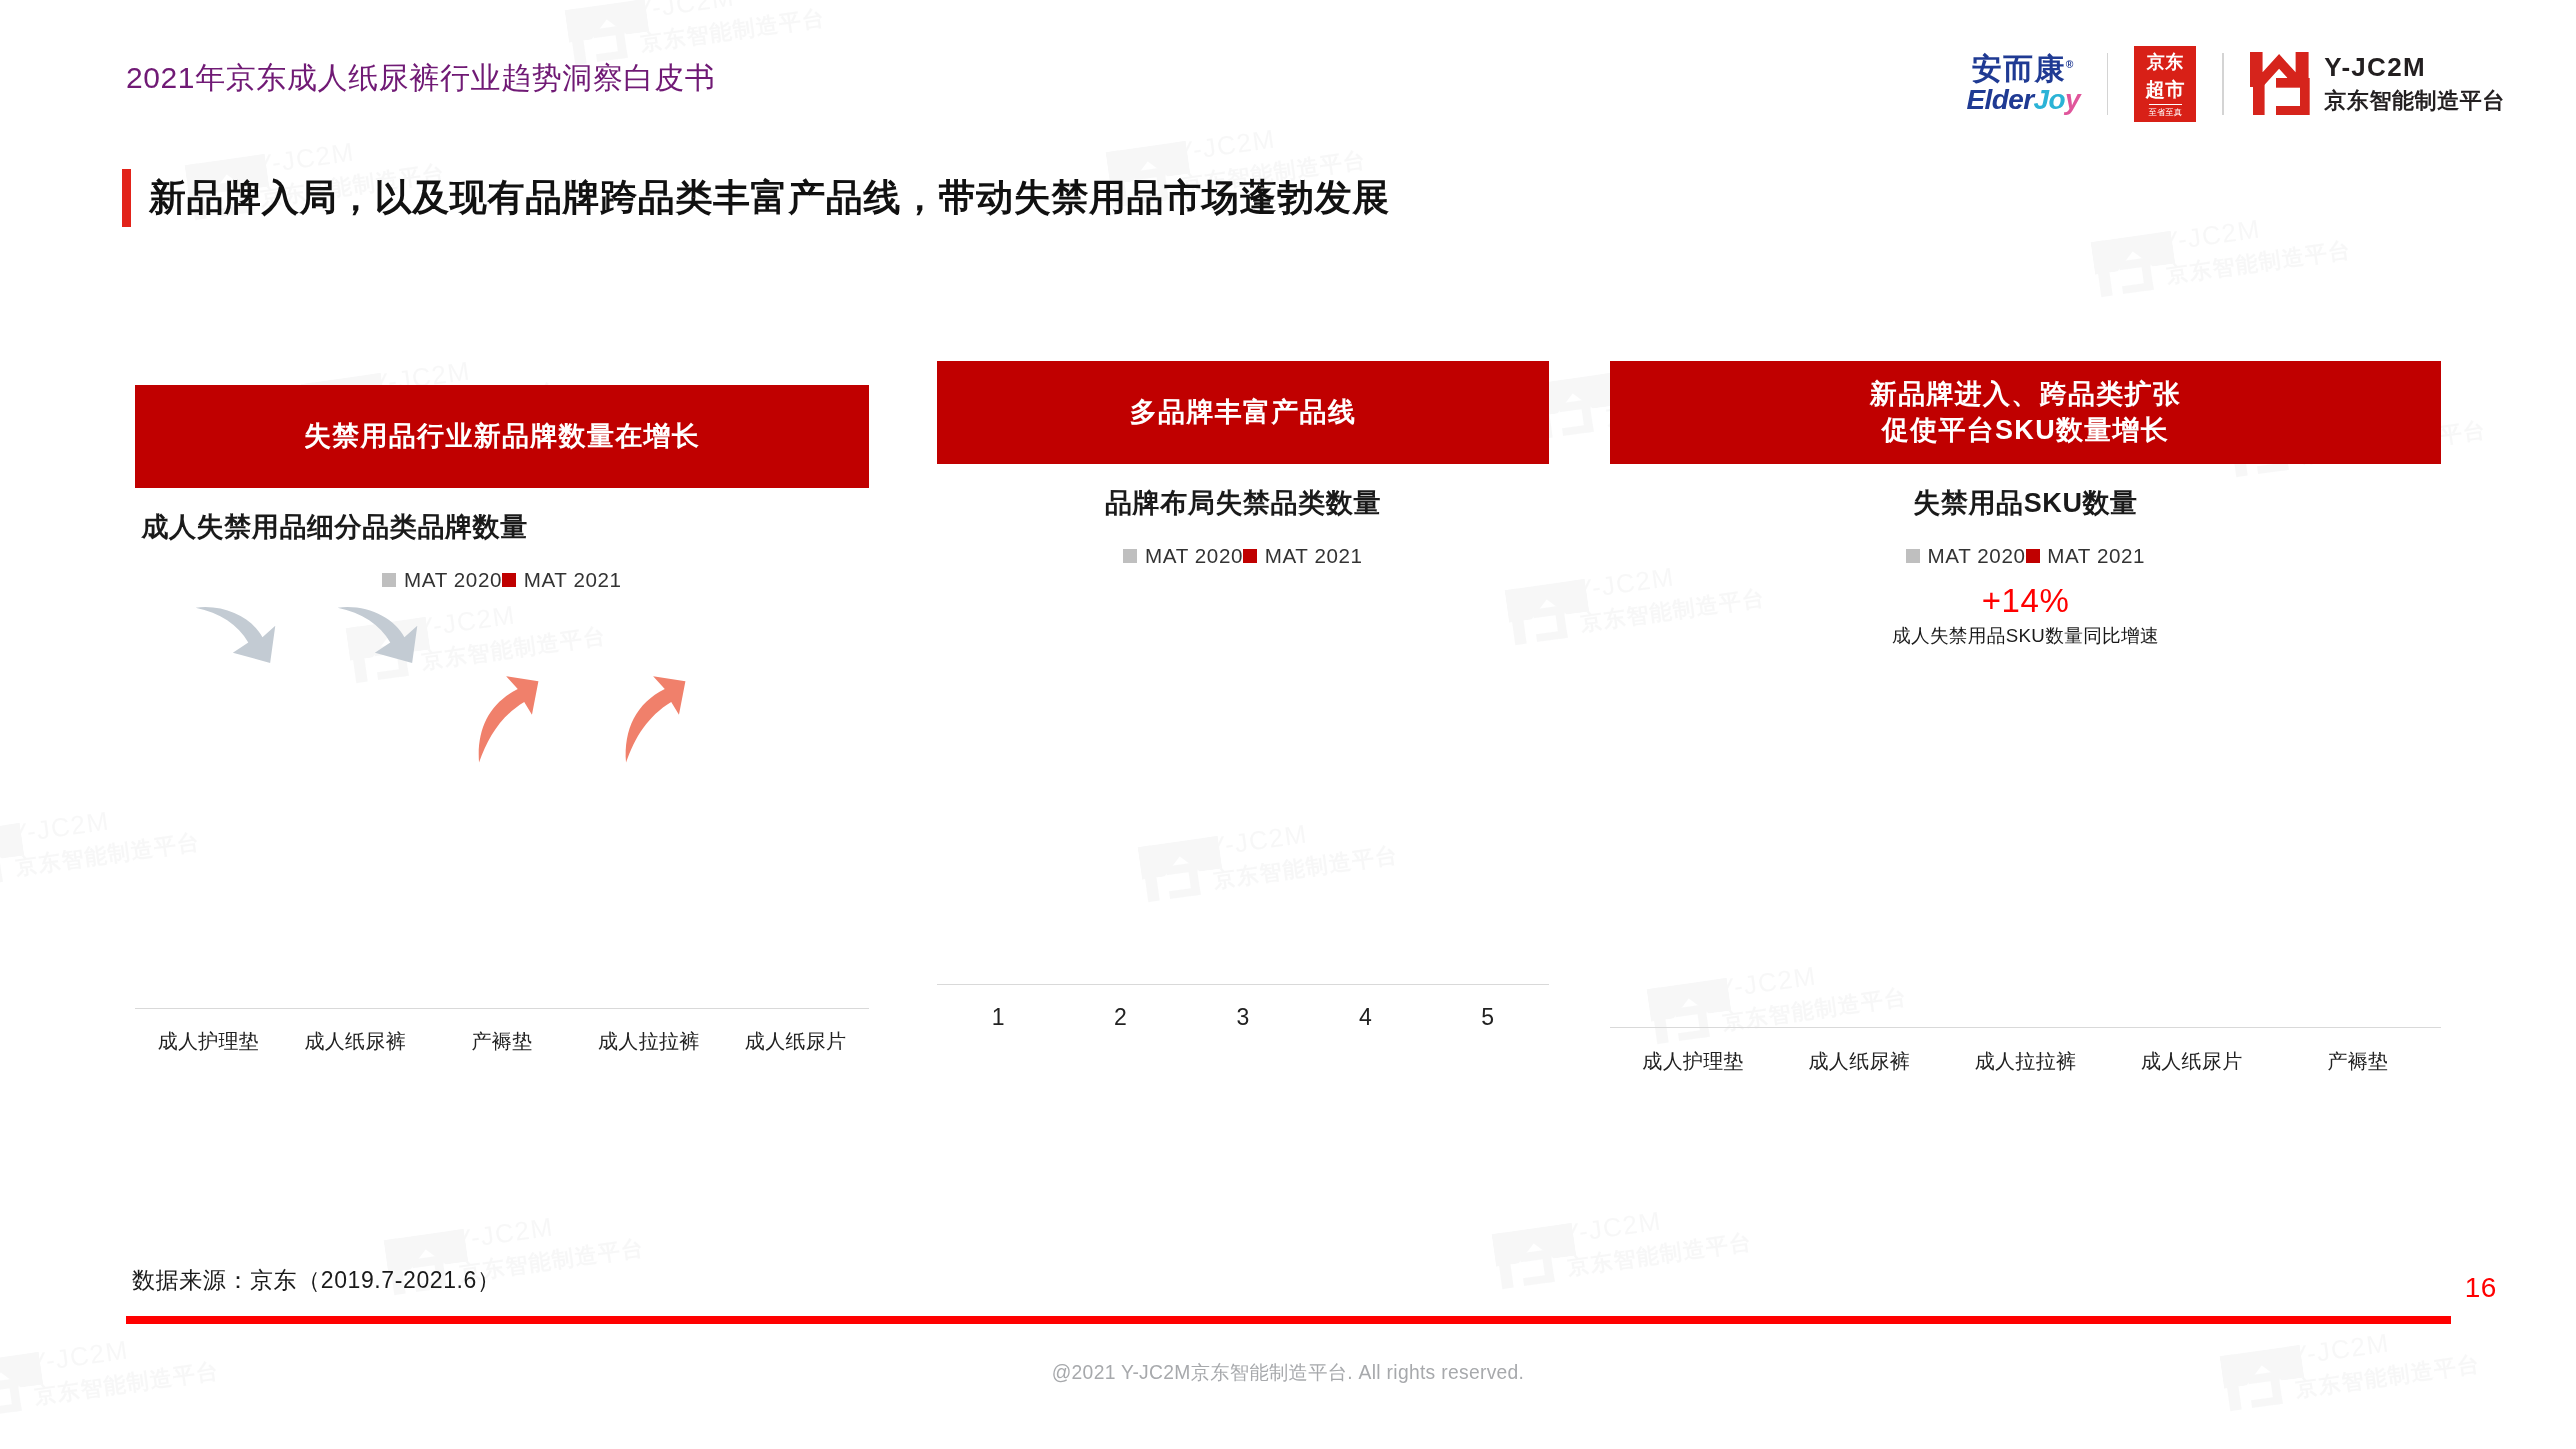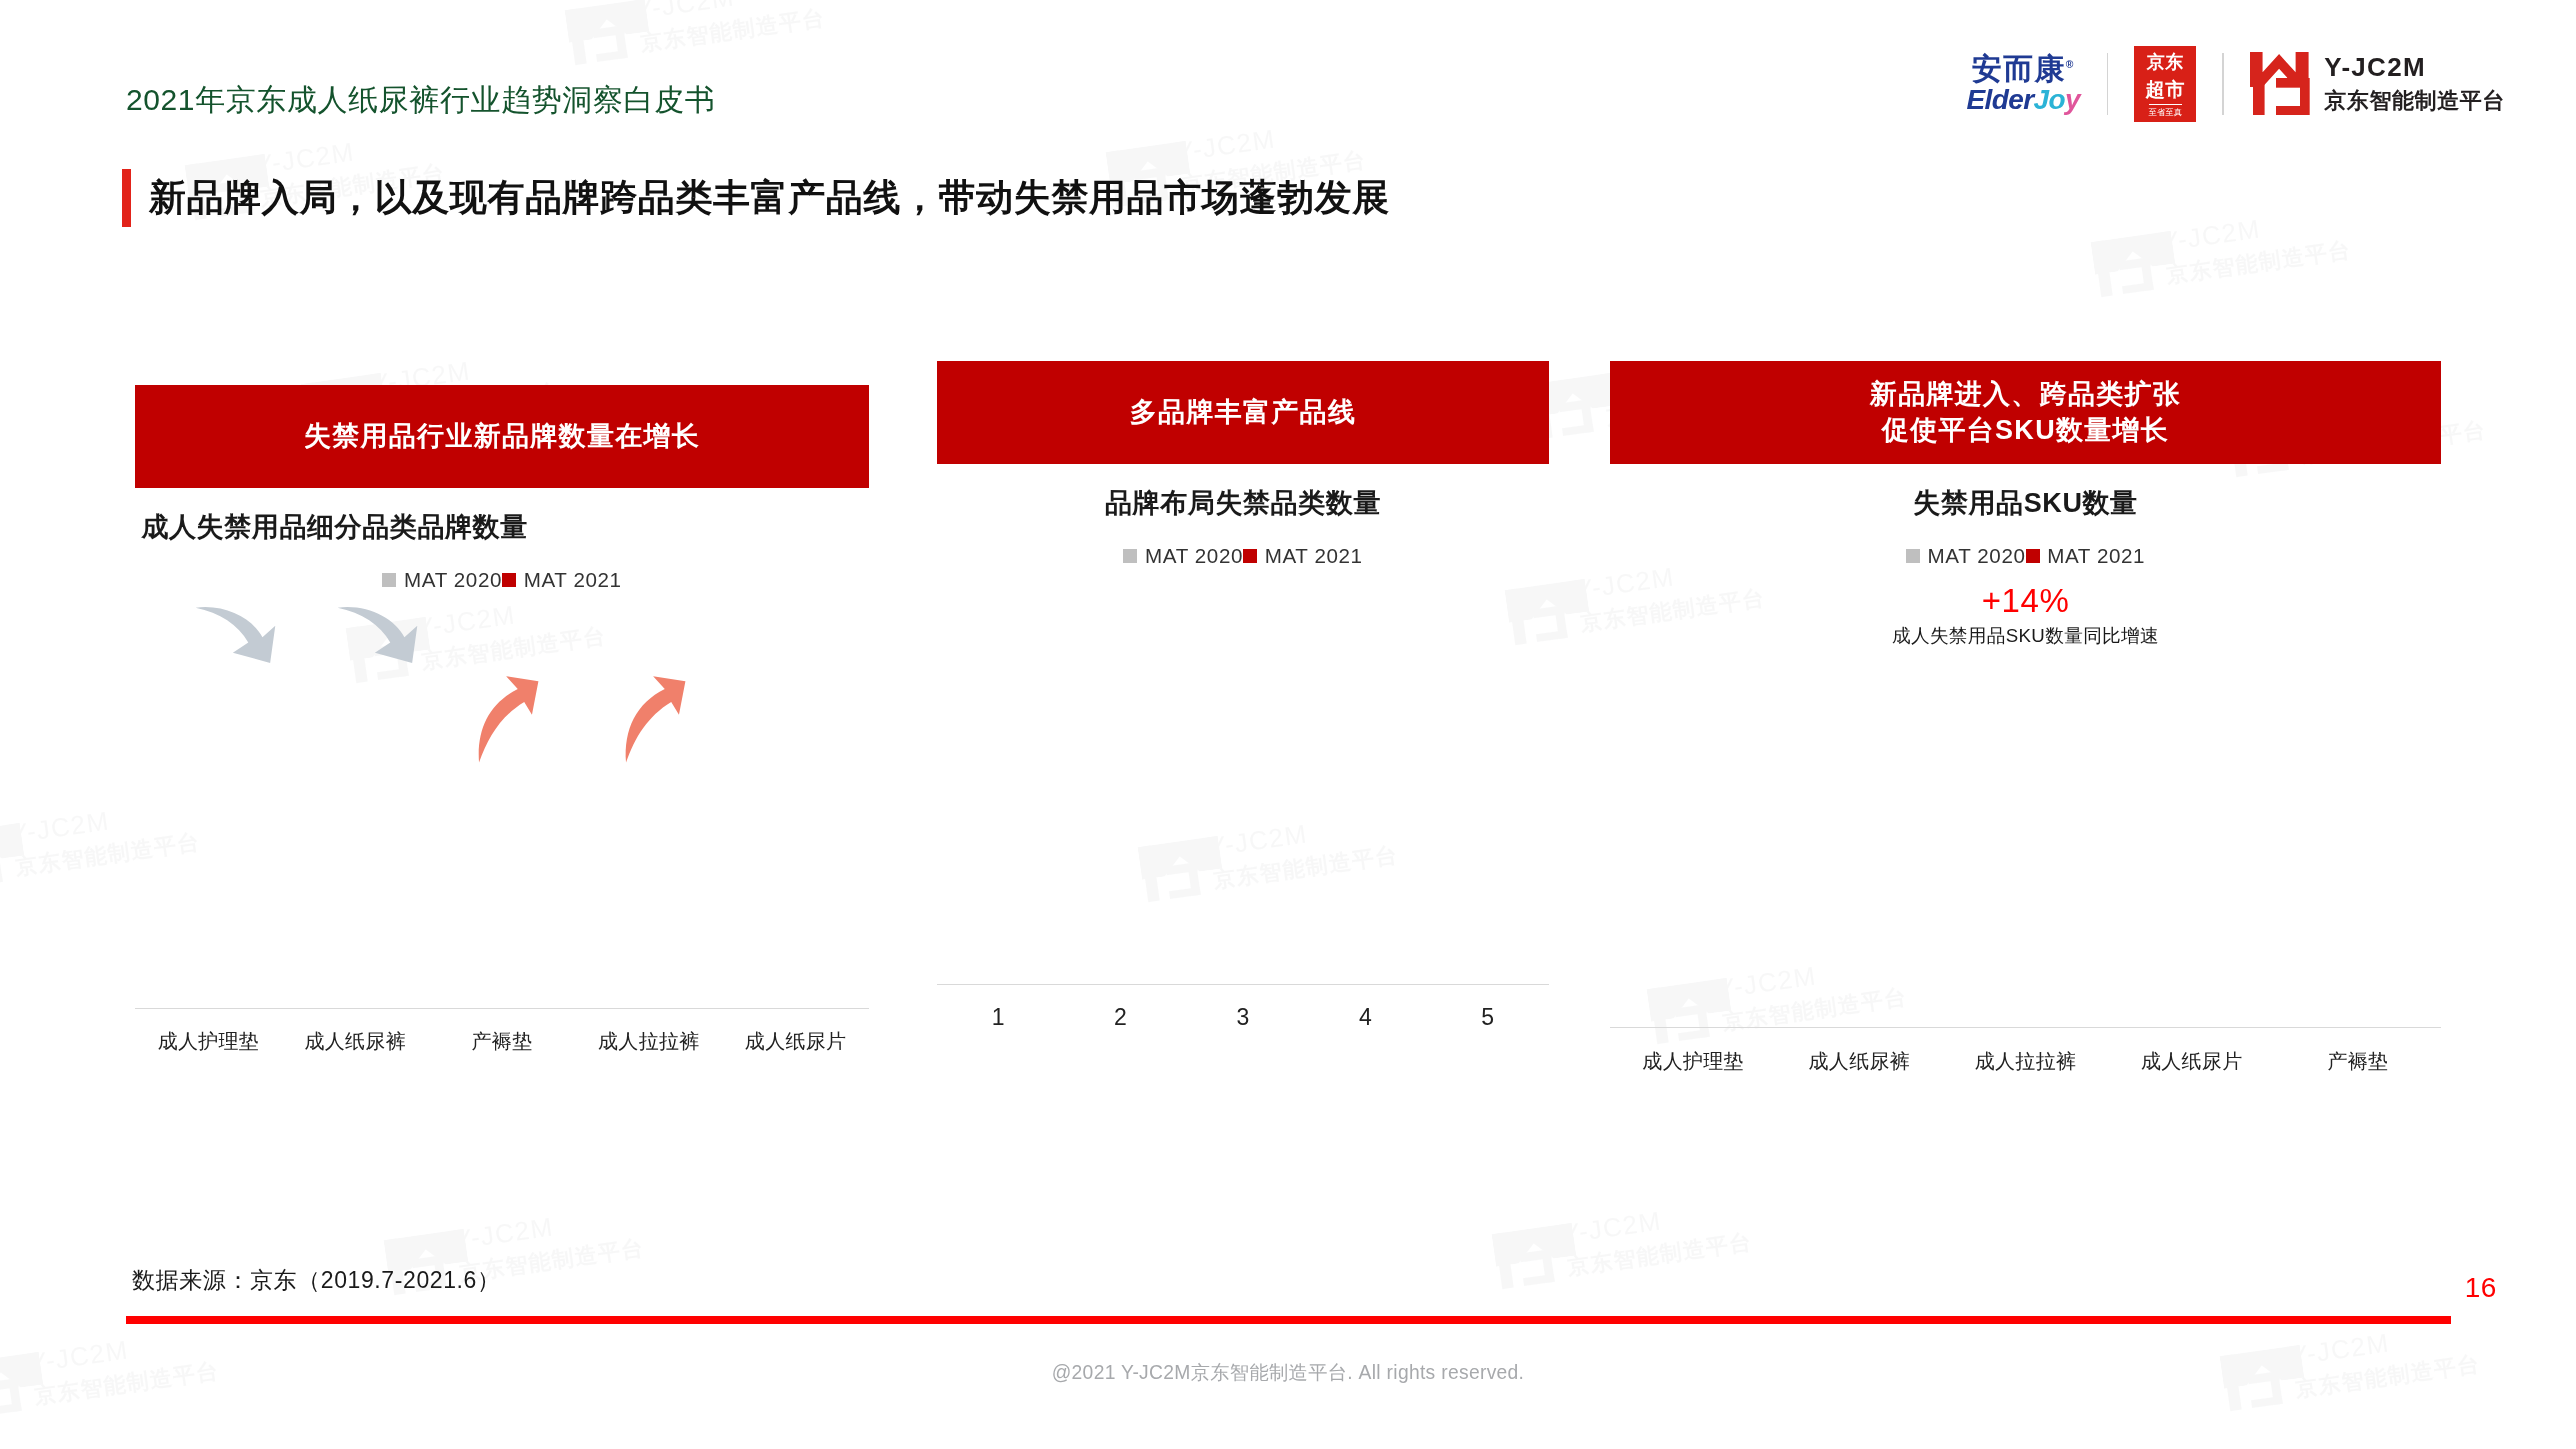--- a/index.html
+++ b/index.html
@@ -49,22 +49,22 @@
   .wm .wm-txt { display: flex; flex-direction: column; gap: 2.6px; }
   .wm .wm-t1 { font-size: 26px; color: #E6E7E8; letter-spacing: 1.3px; font-weight: 500; }
   .wm .wm-t2 { font-size: 22px; color: #E6E7E8; letter-spacing: 1.3px; font-weight: 700; }
 
   
   .slide-header {
     position: absolute; left: 0; top: 0; width: 2576px; height: 135px;
     z-index: 3;
   }
   .doc-title {
-    position: absolute; left: 126px; top: 80px;
-    font-size: 30px; color: #14532d; letter-spacing: 0.6px;
+    position: absolute; left: 126px; top: 58px;
+    font-size: 30px; color: #701a75; letter-spacing: 0.6px;
   }
   .logo-row {
     position: absolute; right: 71px; top: 46px;
     display: flex; align-items: center; gap: 0px; height: 76px;
   }
   .logo-elderjoy { display: flex; flex-direction: column; align-items: center; padding-right: 27px; }
   .ej-cn { font-size: 30px; font-weight: 700; color: #1F3A93; letter-spacing: 1.3px; line-height: 1.02; position: relative;}
   .ej-cn sup { font-size: 10.3px; vertical-align: super; }
   .ej-en { font-size: 28px; font-weight: 700; font-style: italic; color: #1F3A93; line-height: 1.05; letter-spacing: -0.6px; text-align: center;}
   .ej-en .j1 { color: #2BB3D6; }

